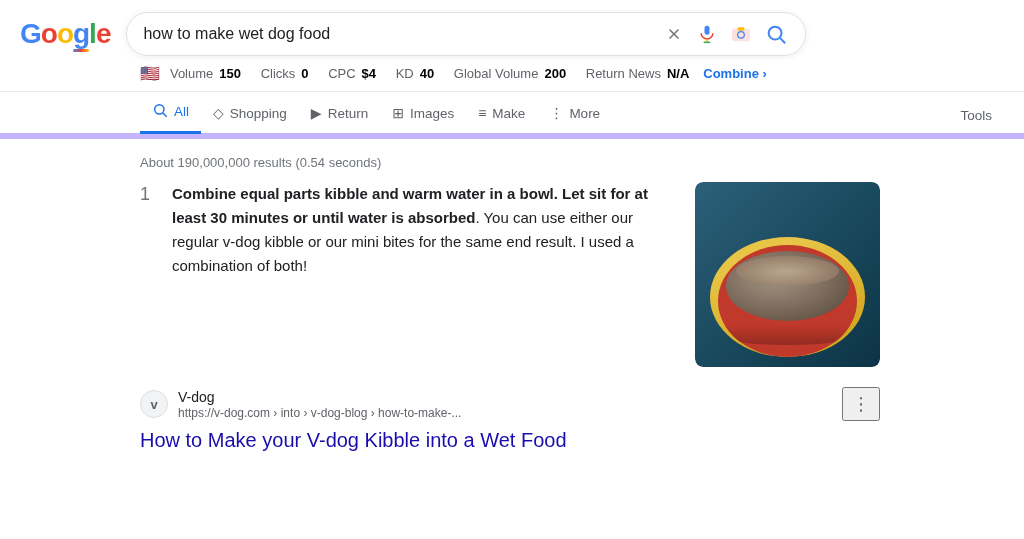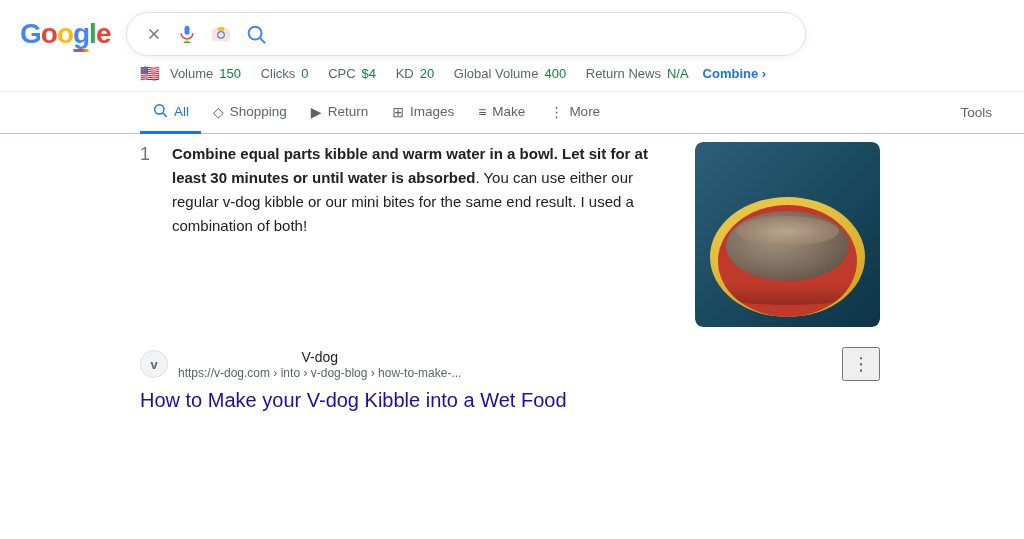--- a/index.html
+++ b/index.html
@@ -94,40 +94,40 @@
       flex-wrap: wrap;
     }
     .flag {
       font-size: 16px;
       margin-right: 4px;
     }
     .seo-bar .metric {
       color: #5f6368;
     }
     .seo-bar .metric-val {
-      font-weight: 400;
-      color: #15803d;
+      font-weight: 700;
+      color: #000000;
     }
     .seo-bar .sep {
       color: #dadce0;
       margin: 0 2px;
     }
     .overview-link {
       color: #1a73e8;
       font-weight: 600;
       text-decoration: none;
       margin-left: 8px;
     }
 
     
     .nav-tabs {
       display: flex;
-      align-items: center;
+      align-items: flex-end;
       padding: 0 20px 0 140px;
-      border-bottom: 1px solid #c4b5fd;
+      border-bottom: 6px solid #c4b5fd;
       gap: 0;
     }
     .nav-tab {
       display: flex;
       align-items: center;
       gap: 6px;
       padding: 10px 12px;
       font-size: 13.5px;
       color: #5f6368;
       cursor: pointer;
@@ -276,21 +276,20 @@
       justify-content: center;
       font-size: 13px;
       font-weight: 700;
       color: #5f6368;
       border: 1px solid #e0e0e0;
     }
     .result-domain-info {
       display: flex;
       flex-direction: column;
       gap: 1px;
-      align-items: center;
     }
     .result-domain-name {
       font-size: 14px;
       font-weight: 500;
       color: #202124;
     }
     .result-url {
       font-size: 12px;
       color: #5f6368;
     }
@@ -318,20 +317,21 @@
   <div class="logo">
     <span class="logo-g1">G</span>
       <span class="logo-o1">o</span>
       <span class="logo-o2">o</span>
       <span class="logo-squiggle"><span class="logo-g2">g</span></span>
       <span class="logo-l">l</span>
       <span class="logo-e">e</span>
   </div>
 
   <div class="search-bar">
+    <input type="text" class="search-input" value="how to make wet dog food" style="">
     <div class="search-icons">
       <button class="icon-btn" title="Clear">
         <svg width="18" height="18" viewBox="0 0 24 24" fill="none" stroke="#70757a" stroke-width="2">
           <line x1="18" y1="6" x2="6" y2="18"></line>
             <line x1="6" y1="6" x2="18" y2="18"></line>
         </svg>
       </button>
       <button class="icon-btn" title="Search by voice">
         <svg width="20" height="20" viewBox="0 0 24 24" fill="none">
           <rect x="9" y="2" width="6" height="11" rx="3" fill="#4285F4"></rect>
@@ -362,24 +362,24 @@
   <span class="metric">Volume</span>
   <span class="metric-val">150</span>
   <span class="sep">&nbsp;</span>
   <span class="metric">Clicks</span>
   <span class="metric-val">0</span>
   <span class="sep">&nbsp;</span>
   <span class="metric">CPC</span>
   <span class="metric-val">$4</span>
   <span class="sep">&nbsp;</span>
   <span class="metric">KD</span>
-  <span class="metric-val">20</span>
+  <span class="metric-val">40</span>
   <span class="sep">&nbsp;</span>
   <span class="metric">Global Volume</span>
-  <span class="metric-val">400</span>
+  <span class="metric-val">200</span>
   <span class="sep">&nbsp;</span>
   <span class="metric">Return News</span>
   <span class="metric-val">N/A</span>
   <a class="overview-link" href="#">Combine ›</a>
 </div>
 
 <nav class="nav-tabs">
   <div class="nav-tab active">
     <span class="tab-icon">
       <svg width="16" height="16" viewBox="0 0 24 24" fill="none" stroke="#1a73e8" stroke-width="2.2">
@@ -406,20 +406,21 @@
     <span>Make</span>
   </div>
   <div class="nav-tab">
     <span class="tab-icon">⋮</span>
     <span>More</span>
   </div>
   <div class="tools-tab">Tools</div>
 </nav>
 
 <div class="main">
+  <div class="results-count">About 190,000,000 results (0.54 seconds)</div>
 
   <div class="featured-snippet">
     <div class="snippet-content">
       <span class="snippet-number">1</span>
       <p class="snippet-text">
         <span class="bold-part">Combine equal parts kibble and warm water in a bowl. Let sit for at least 30 minutes or until water is absorbed</span><span>. You can use either our regular v-dog kibble or our mini bites for the same end result. I used a combination of both!</span>
       </p>
     </div>
     <div class="snippet-image">
       <div class="dog-food-bowl">

